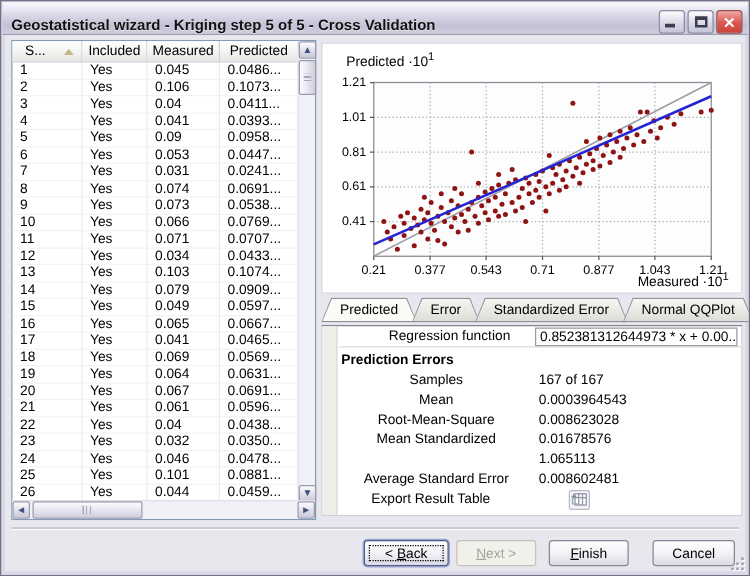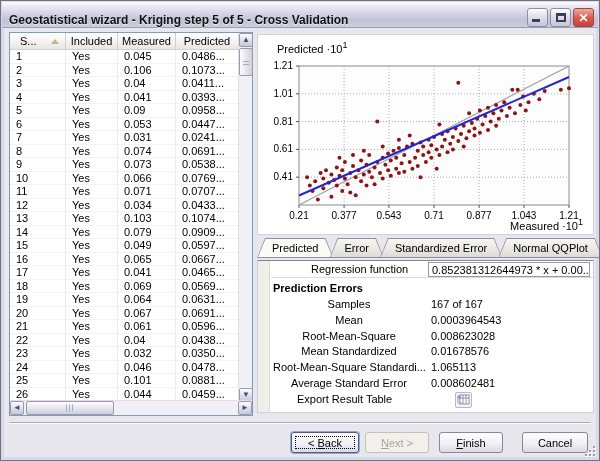--- a/index.html
+++ b/index.html
@@ -508,21 +508,20 @@
         </div>
         <div class="stat-row">
           <span class="stat-label">Root-Mean-Square</span>
           <span class="stat-value">0.008623028</span>
         </div>
         <div class="stat-row">
           <span class="stat-label">Mean Standardized</span>
           <span class="stat-value">0.01678576</span>
         </div>
         <div class="stat-row">
-          <span class="stat-label">Root-Mean-Square Standardi...</span>
           <span class="stat-value">1.065113</span>
         </div>
         <div class="stat-row">
           <span class="stat-label">Average Standard Error</span>
           <span class="stat-value">0.008602481</span>
         </div>
       </div>
     <div class="export-row">
       <span class="stat-label">Export Result Table</span>
       <button class="export-btn">

